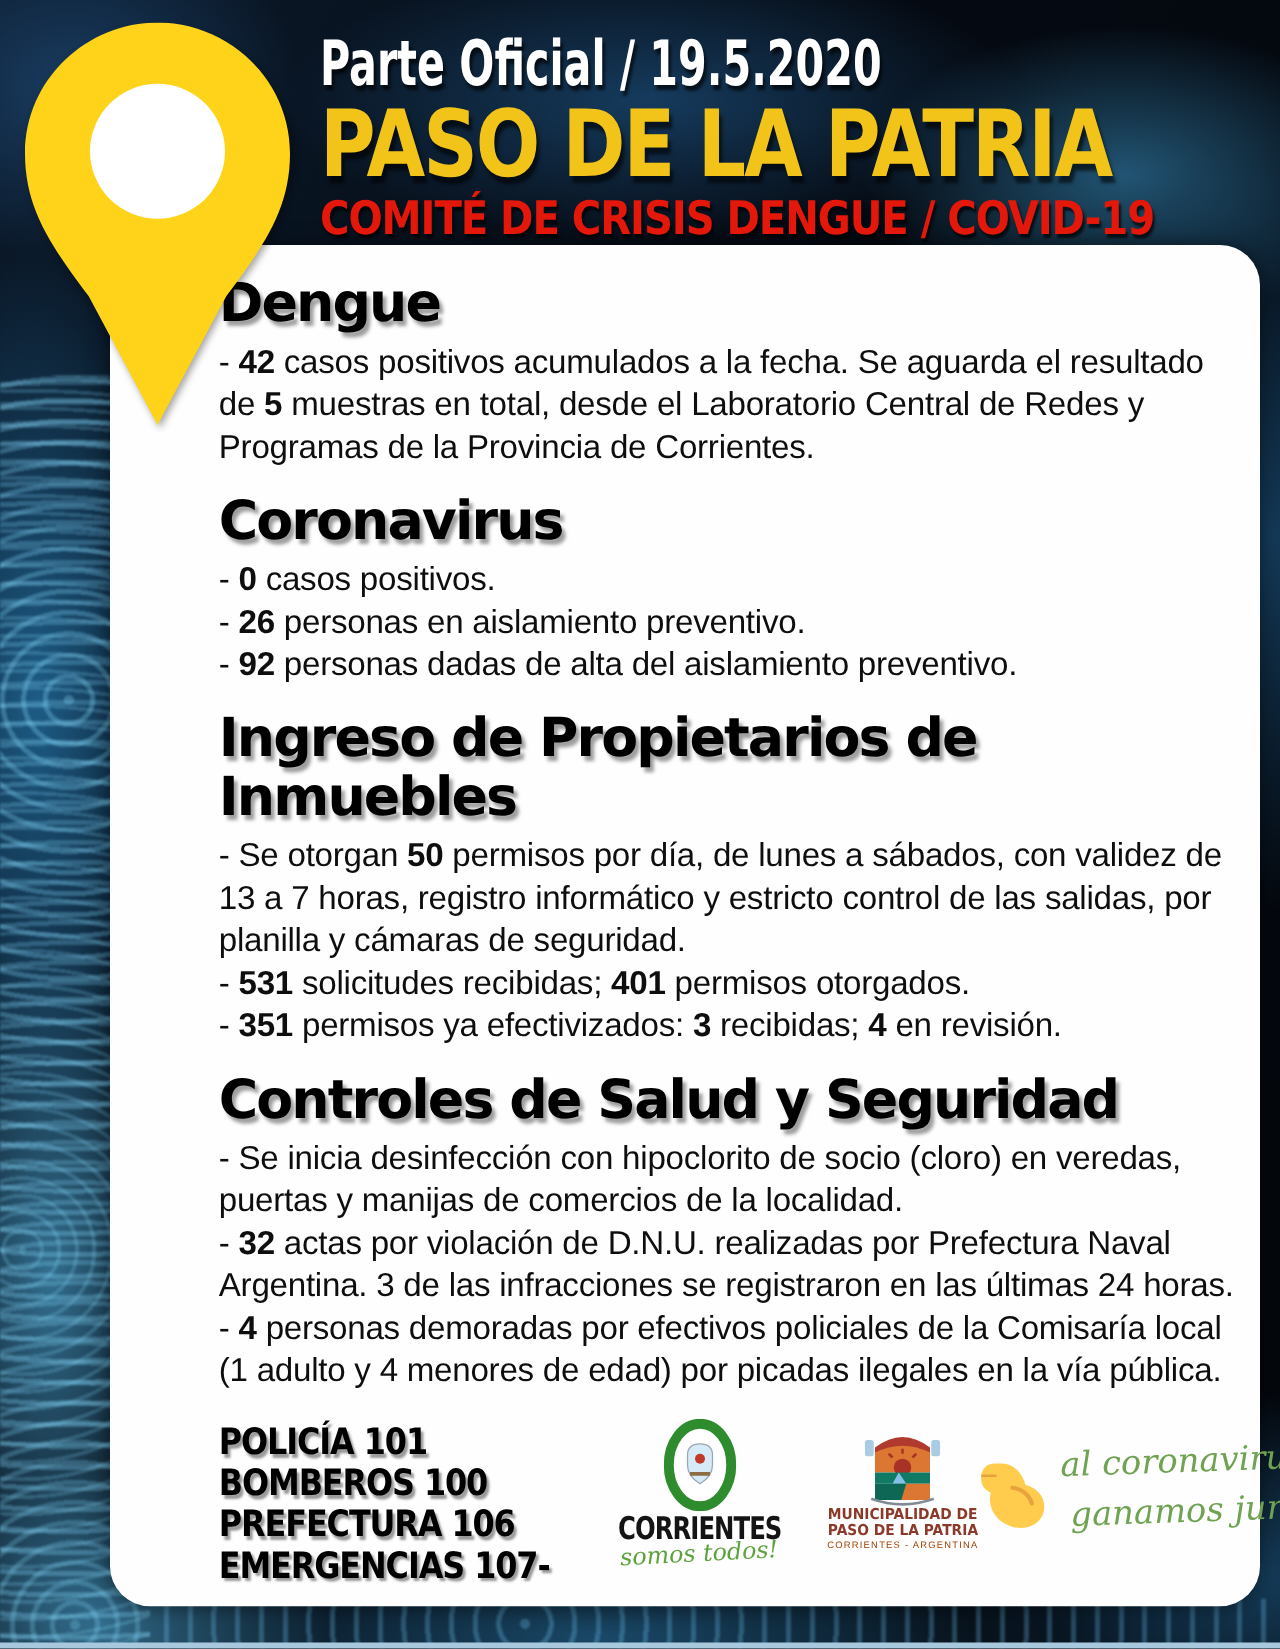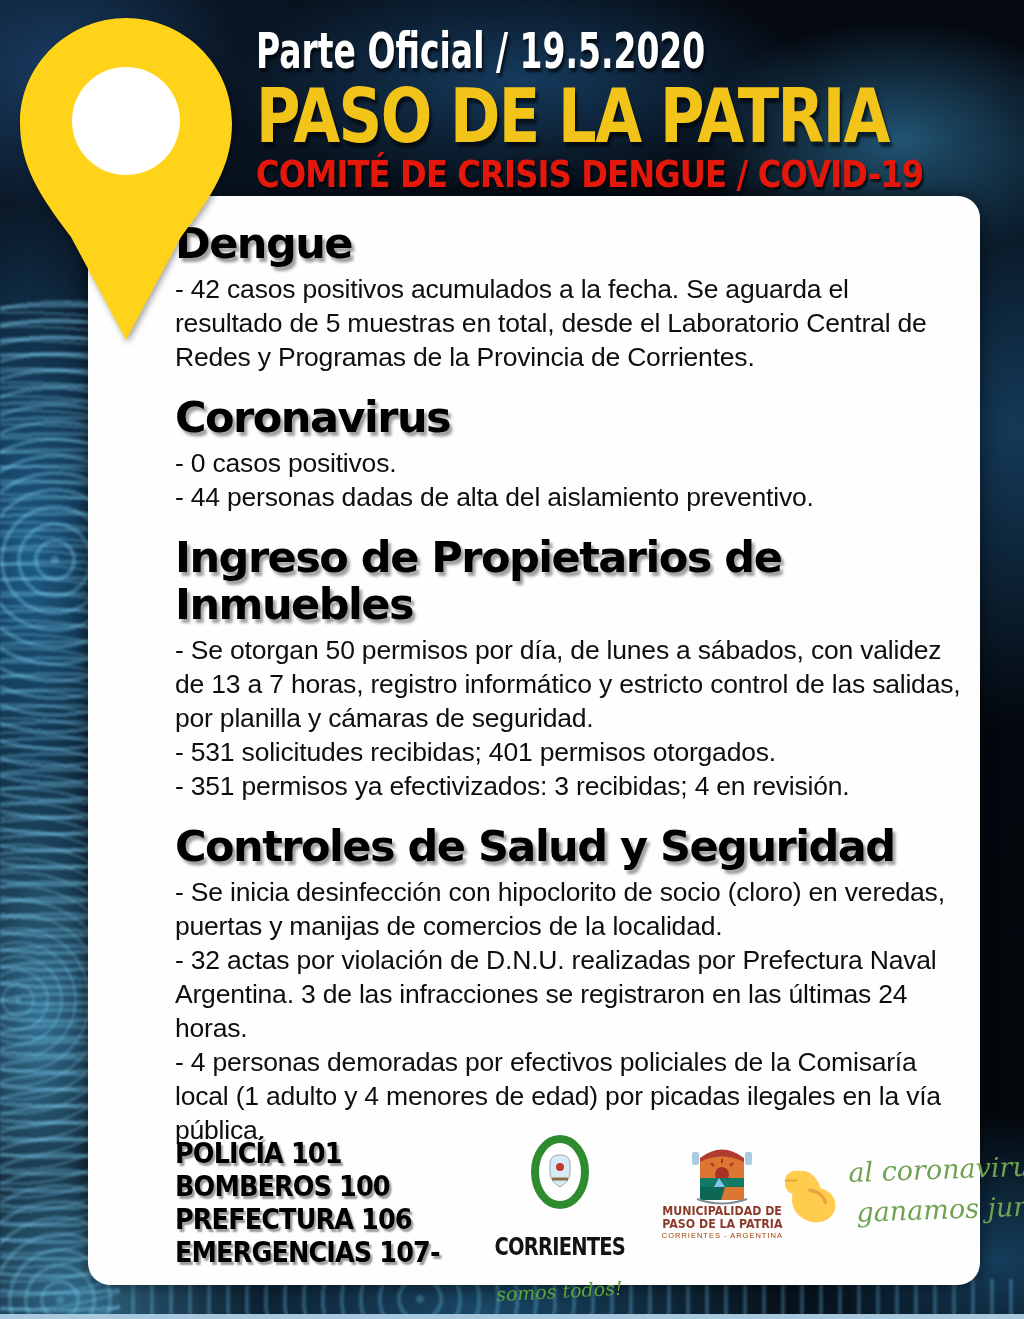--- a/index.html
+++ b/index.html
@@ -39,39 +39,39 @@
   .hdr .subtitle{font-family:"DejaVu Sans",sans-serif;font-weight:bold;font-size:37px;line-height:40px;
     color:var(--subtitle-red,#E3170A);transform:scaleX(.87);transform-origin:left;letter-spacing:-1px;
     margin-top:1px;text-shadow:2px 3px 2px rgba(0,0,0,.7);}
 
   
   .pin{position:absolute;left:20px;top:18px;width:212px;height:322px;z-index:3;
        filter:drop-shadow(2px 3px 3px rgba(0,0,0,.35));}
 
   
   .card{position:absolute;left:88px;top:196px;width:892px;height:1089px;background:#fefefe;
-        border-radius:22px;z-index:1;box-shadow:0 0 16px rgba(0,0,0,.5);}
+        border-radius:32px;z-index:1;box-shadow:0 0 16px rgba(0,0,0,.5);padding-left:28px;}
   .card-inner{position:absolute;left:87px;right:18px;top:24px;bottom:0;}
 
   .section{margin-bottom:20px;}
   .section h2{font-family:"DejaVu Sans",sans-serif;font-weight:bold;font-size:43px;line-height:47px;
     color:#000;margin:0 0 5px 0;letter-spacing:-1.5px;text-shadow:3px 4px 3px rgba(0,0,0,.38);}
   .section p{margin:0;font-size:26.5px;line-height:34px;color:#0e0e0e;letter-spacing:-.2px;}
-  .section p .b{font-weight:normal;}
+  .section p .b{font-weight:bold;}
 
   
   .footer{position:absolute;left:0;right:10px;bottom:16px;height:136px;display:flex;
           align-items:flex-start;justify-content:space-between;z-index:2;}
   .em{padding-top:4px;}
   .em-line{font-family:"DejaVu Sans",sans-serif;font-weight:bold;font-size:29px;line-height:33px;
     color:#000;transform:scaleX(.88);transform-origin:left;letter-spacing:-1px;white-space:nowrap;
     text-shadow:2.5px 3px 2px rgba(0,0,0,.4);}
 
   .logo{display:flex;flex-direction:column;align-items:center;}
-  .corr{margin-top:2px;gap:24px;}
+  .corr{margin-top:2px;}
   .corr-word{font-family:"DejaVu Sans",sans-serif;font-weight:bold;font-size:25px;line-height:24px;
     color:#141414;transform:scaleX(.78);letter-spacing:-1px;margin-top:2px;}
   .corr-tag{font-family:"DejaVu Serif",serif;font-style:italic;font-size:19px;line-height:20px;
     color:#5DA33C;transform:rotate(-3deg);margin-top:-2px;}
   .muni{margin-top:4px;width:118px;margin-left:20px;}
   .muni-l1{font-family:"DejaVu Sans",sans-serif;font-weight:bold;font-size:12px;line-height:13px;
     color:#8B3A2A;transform:scaleX(.92);white-space:nowrap;}
   .muni-l3{font-size:7.5px;line-height:10px;color:#A04000;letter-spacing:1px;white-space:nowrap;}
 
   .slogan-wrap{display:flex;align-items:center;margin-top:16px;}
@@ -100,21 +100,22 @@
     <div class="card-inner">
 
       <div>
           <div class="section">
             <h2>Dengue</h2>
             <p><span>- </span><span class="b">42</span><span> casos positivos acumulados a la fecha. Se aguarda el resultado de </span><span class="b">5</span><span> muestras en total, desde el Laboratorio Central de Redes y Programas de la Provincia de Corrientes.</span></p>
           </div>
           <div class="section">
             <h2>Coronavirus</h2>
             <p><span>- </span><span class="b">0</span><span> casos positivos.</span></p>
-            <p><span>- </span><span class="b">44</span><span> personas dadas de alta del aislamiento preventivo.</span></p>
+            <p><span>- </span><span class="b">26</span><span> personas en aislamiento preventivo.</span></p>
+            <p><span>- </span><span class="b">92</span><span> personas dadas de alta del aislamiento preventivo.</span></p>
           </div>
           <div class="section">
             <h2>Ingreso de Propietarios de Inmuebles</h2>
             <p><span>- Se otorgan </span><span class="b">50</span><span> permisos por día, de lunes a sábados, con validez de 13 a 7 horas, registro informático y estricto control de las salidas, por planilla y cámaras de seguridad.</span></p>
             <p><span>- </span><span class="b">531</span><span> solicitudes recibidas; </span><span class="b">401</span><span> permisos otorgados.</span></p>
             <p><span>- </span><span class="b">351</span><span> permisos ya efectivizados: </span><span class="b">3</span><span> recibidas; </span><span class="b">4</span><span> en revisión.</span></p>
           </div>
           <div class="section">
             <h2>Controles de Salud y Seguridad</h2>
             <p><span>- Se inicia desinfección con hipoclorito de socio (cloro) en veredas, puertas y manijas de comercios de la localidad.</span></p>

